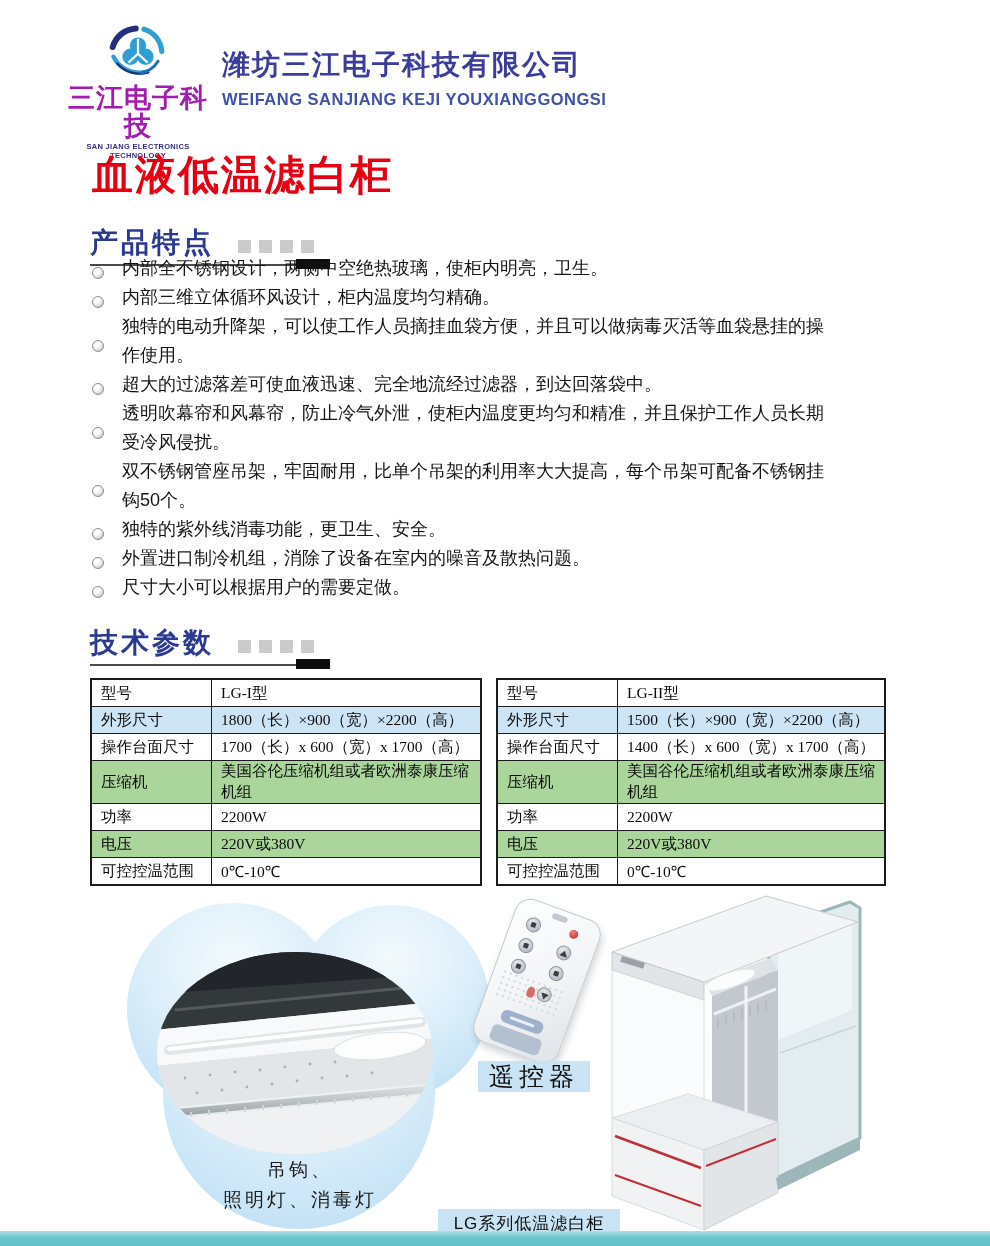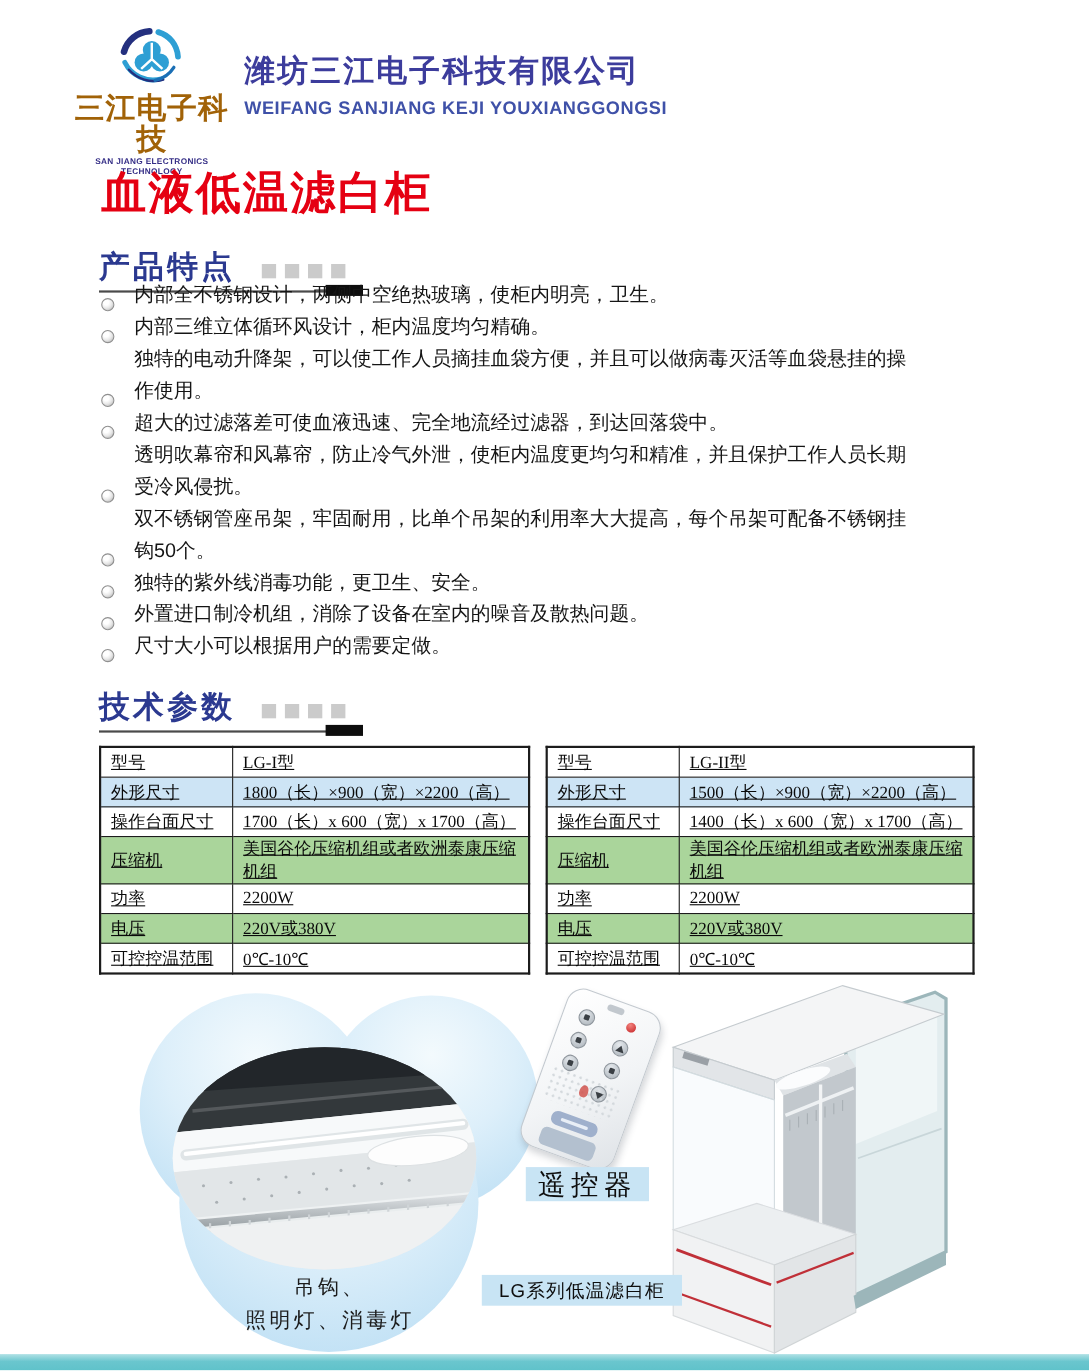--- a/index.html
+++ b/index.html
@@ -2,21 +2,21 @@
 <html><head>
 <meta charset="utf-8">
 <style>
   html,body{margin:0;padding:0;background:#ffffff;}
   .page{position:relative;width:990px;height:1246px;background:#ffffff;overflow:hidden;
         font-family:"Liberation Sans", sans-serif;color:#111;}
 
   
   .logo-block{position:absolute;left:58px;top:24px;width:160px;text-align:center;}
   .logo-icon{display:block;margin:0 auto;}
-  .logo-cn{font-size:27px;font-weight:900;color:#a16207;letter-spacing:1px;line-height:1.05;margin-top:2px;}
+  .logo-cn{font-size:27px;font-weight:900;color:#a21caf;letter-spacing:1px;line-height:1.05;margin-top:2px;}
   .logo-en{font-size:7.5px;font-weight:bold;color:#342d86;letter-spacing:.3px;margin-top:1px;}
   .company{position:absolute;left:222px;top:46px;}
   .company-cn{font-size:28px;font-weight:bold;color:#3c3c9c;letter-spacing:2px;}
   .company-py{font-size:16.5px;font-weight:bold;color:#3f51a8;letter-spacing:.5px;margin-top:6px;}
 
   
   .main-title{position:absolute;left:92px;top:148px;font-size:41px;font-weight:900;
               color:#e50012;letter-spacing:2px;}
 
   
@@ -24,33 +24,33 @@
   .sec-head .txt{font-size:28px;font-weight:900;color:#2b3990;letter-spacing:3px;}
   .sec-squares{position:absolute;left:148px;top:16px;display:flex;gap:8px;}
   .sec-squares i{width:13px;height:13px;background:#cbcbcb;display:block;}
   .sec-line{position:absolute;left:0;top:40px;width:222px;height:2px;background:#4a4a4a;}
   .sec-tab{position:absolute;left:206px;top:35px;width:34px;height:10px;background:#0d0d0d;}
   #features-head{left:90px;top:224px;}
   #specs-head{left:90px;top:624px;}
 
   
   .feat-list{position:absolute;left:90px;top:254px;width:830px;list-style:none;margin:0;padding:0;}
-  .feat-item{display:flex;align-items:flex-end;}
+  .feat-item{display:flex;align-items:center;}
   .feat-bullet{flex:0 0 12px;width:12px;height:12px;border-radius:50%;margin:9px 18px 0 2px;
                background:radial-gradient(circle at 35% 30%, #ffffff 25%, #e8e8e8 55%, #a9a9a9 100%);
                border:1px solid #8f8f8f;box-sizing:border-box;}
   .feat-text{width:706px;font-size:18px;line-height:29px;color:#151515;}
 
   
   .spec-table{position:absolute;top:678px;border-collapse:collapse;
               font-family:"Liberation Serif", serif;font-size:15.5px;color:#0a0a0a;}
   #table-left{left:90px;width:392px;}
   #table-right{left:496px;width:390px;}
   .spec-table td{border:1px solid #1c1c1c;height:26px;padding:0 6px 0 9px;}
-  .spec-table{border:2px solid #1c1c1c;text-decoration:underline;}
+  .spec-table{border:2px solid #1c1c1c;}
   .spec-table td.lbl{width:104px;}
   tr.row-blue td{background:#cde4f5;}
   tr.row-green td{background:#aad59b;}
 
   
   .flower{position:absolute;left:0;top:0;}
   .flower .lobe{position:absolute;border-radius:50%;
      background:radial-gradient(circle at 50% 28%, #f3fafd 0%, #ddeffa 45%, #b7dcf3 100%);}
   #lobe1{left:127px;top:903px;width:212px;height:212px;}
   #lobe2{left:295px;top:905px;width:194px;height:194px;}
@@ -82,21 +82,21 @@
   .r-mascot{position:absolute;left:38px;top:82px;width:8px;height:11px;border-radius:50% 50% 40% 40%;
             background:#cf4a44;opacity:.8;}
   .r-label{position:absolute;left:22px;top:112px;width:44px;height:13px;border-radius:6px;background:#9fb0cc;}
   .r-label i{position:absolute;left:9px;top:5px;width:26px;height:3px;background:#e8eef6;display:block;border-radius:2px;}
   .r-pad{position:absolute;left:18px;top:129px;width:52px;height:17px;border-radius:5px;background:#b3c0cf;}
 
   
   .caption-box{position:absolute;background:#c8e4f4;color:#0e0e0e;display:flex;
                align-items:center;justify-content:center;}
   #remote-caption{left:478px;top:1061px;width:112px;height:31px;font-size:25px;letter-spacing:5px;}
-  #cabinet-caption{left:438px;top:1159px;width:182px;height:28px;font-size:17px;letter-spacing:1px;}
+  #cabinet-caption{left:438px;top:1209px;width:182px;height:28px;font-size:17px;letter-spacing:1px;}
 
   .cabinet-photo{position:absolute;left:608px;top:888px;}
 
   
   .footer-bar{position:absolute;left:0;bottom:0;width:990px;height:15px;
       background:linear-gradient(to bottom,#b0e1e5 0%,#6ac6ce 45%,#5fc2ca 100%);}
 </style>
 </head>
 <body>
 

